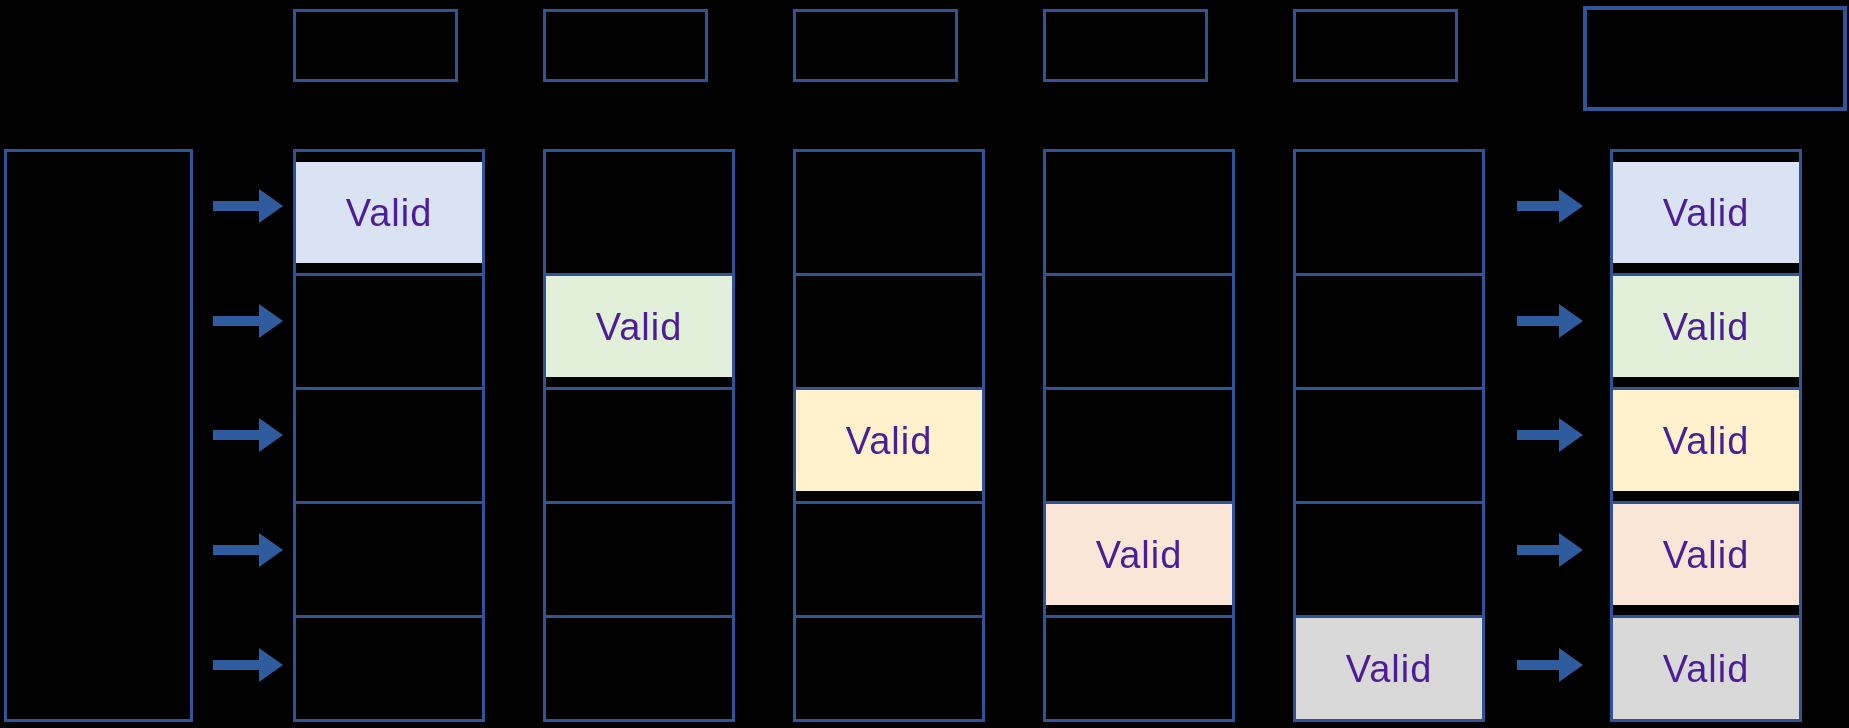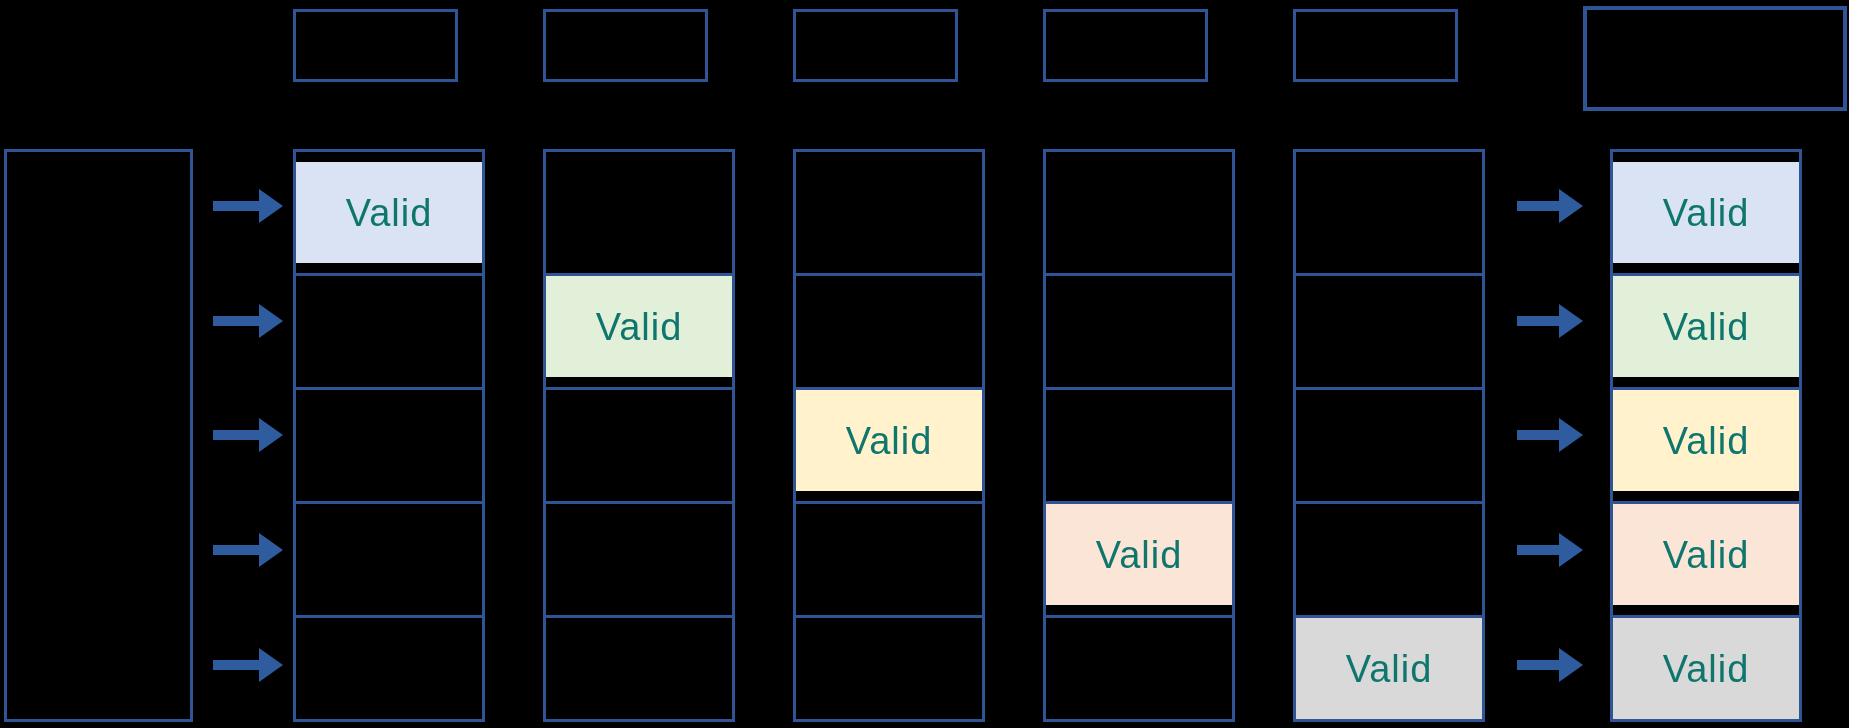--- a/index.html
+++ b/index.html
@@ -14,21 +14,21 @@
   .top-box{top:9px;width:165px;height:73px;}
   .big-box{left:1583px;top:6px;width:264px;height:105px;border-width:4px;}
   .left-box{left:4px;top:149px;width:189px;height:573px;}
   .col{
     position:absolute;top:149px;width:192px;height:573px;
     border:3px solid #2F5597;box-sizing:border-box;
     display:flex;flex-direction:column;
   }
   .cell{
     flex:1;display:flex;align-items:center;justify-content:center;
-    font-size:38px;line-height:1;color:#0f766e;letter-spacing:1px;
+    font-size:38px;line-height:1;color:#4c1d95;letter-spacing:1px;
     box-sizing:border-box;
     margin-top:10px;
   }
   .cell + .cell{border-top:3px solid #2F5597;}
   .arrow{position:absolute;height:34px;}
   .arrow .shaft{position:absolute;left:0;top:12px;height:10px;background:#2E5C9E;}
   .arrow .head{
     position:absolute;right:0;top:0;width:0;height:0;
     border-top:17px solid transparent;border-bottom:17px solid transparent;
     border-left:24px solid #2E5C9E;

